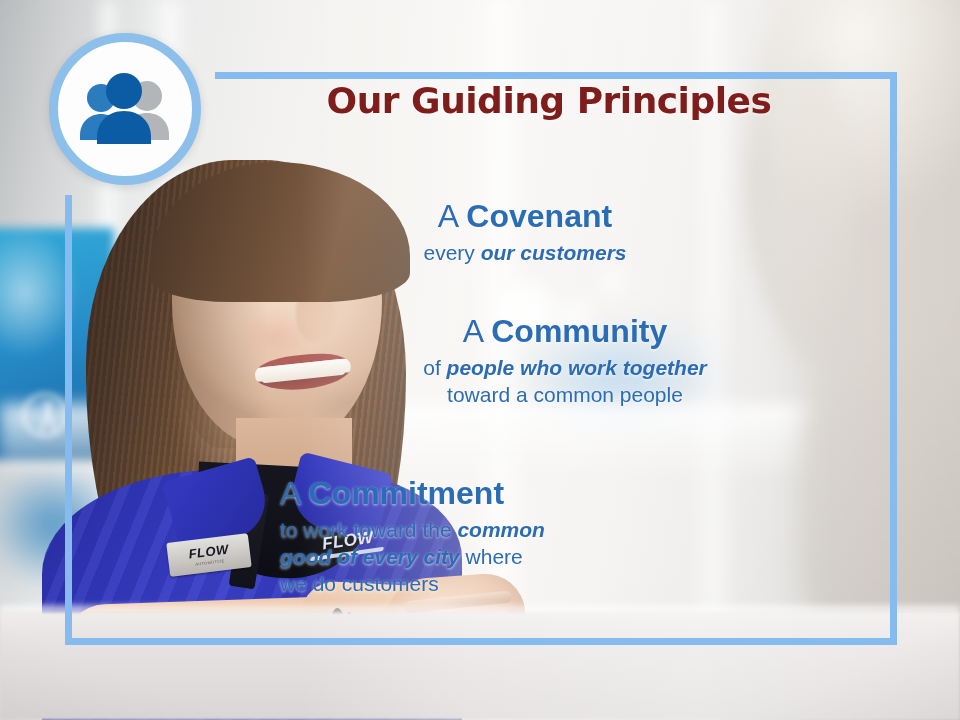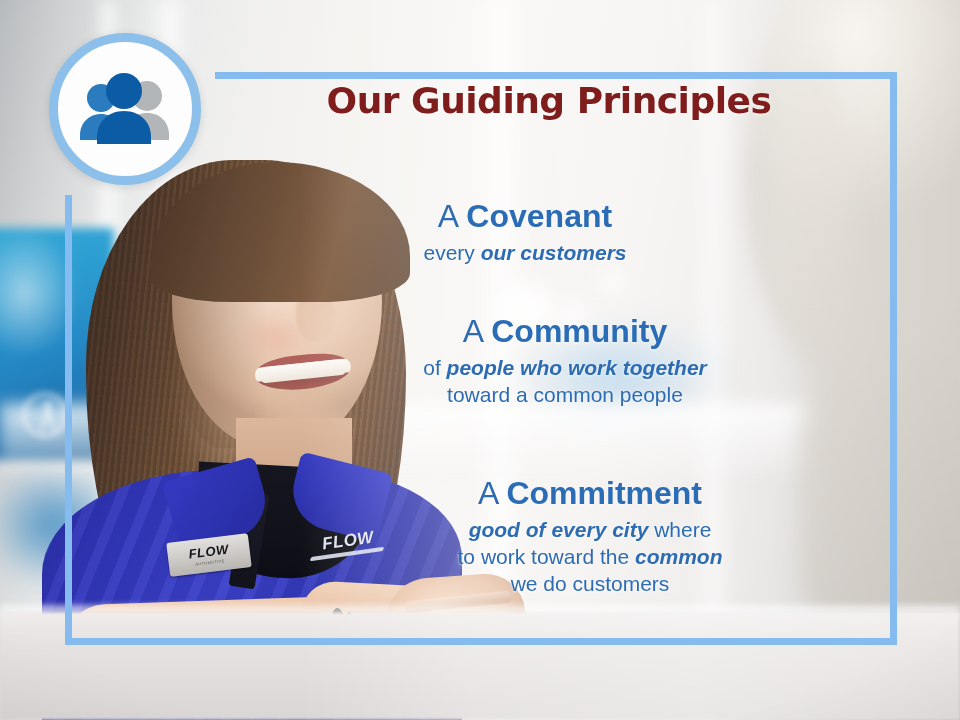--- a/index.html
+++ b/index.html
@@ -343,21 +343,21 @@
   .p-sub{
     font-size:21px; line-height:1.3;
     color:#2d6cb3; font-weight:400;
     text-shadow:0 1px 3px rgba(255,255,255,.75);
     margin-top:4px;
   }
   .p-sub b{ font-weight:bold;font-style:italic; }
 
   .pos-1{ position:absolute; left:215px; top:185px; width:620px; text-align:center; }
   .pos-2{ position:absolute; left:255px; top:300px; width:620px; text-align:center; }
-  .pos-3{ position:absolute; left:280px; top:462px; width:620px; text-align:center; }
+  .pos-3{ position:absolute; left:280px; top:462px; width:620px; text-align:left; }
 </style>
 </head>
 <body>
 
 <div class="stage">
 
   <div class="photo">
     <div class="bg-base"></div>
     <div class="mullion m1"></div>
     <div class="mullion m2"></div>
@@ -469,19 +469,19 @@
     <div class="p-head"><span>A </span><b>Community</b></div>
     <div class="p-sub">
       <div><span>of </span><b>people who work together</b></div>
       <div>toward a common people</div>
     </div>
   </div>
 
   <div class="pos-3 principle">
     <div class="p-head"><span>A </span><b>Commitment</b></div>
     <div class="p-sub">
+      <div><span>to work toward the </span><b>common</b></div>
       <div><b>good of every city</b><span> where</span></div>
-      <div><span>to work toward the </span><b>common</b></div>
       <div>we do customers</div>
     </div>
   </div>
 
 </div>
 
 </body></html>

